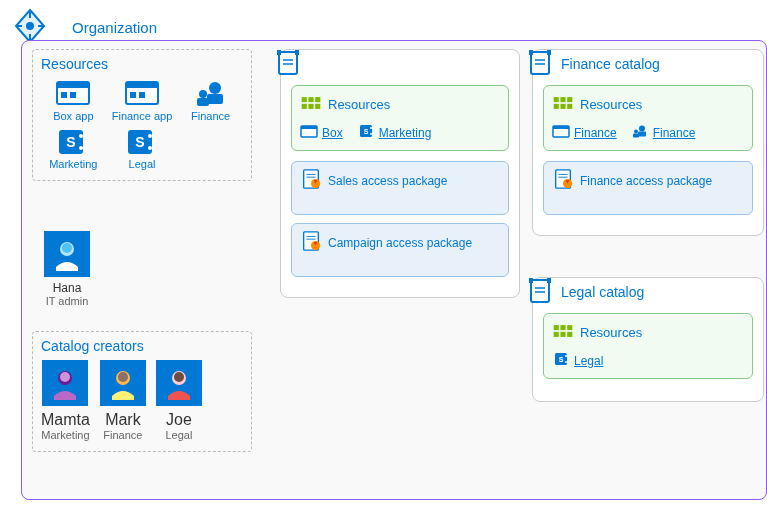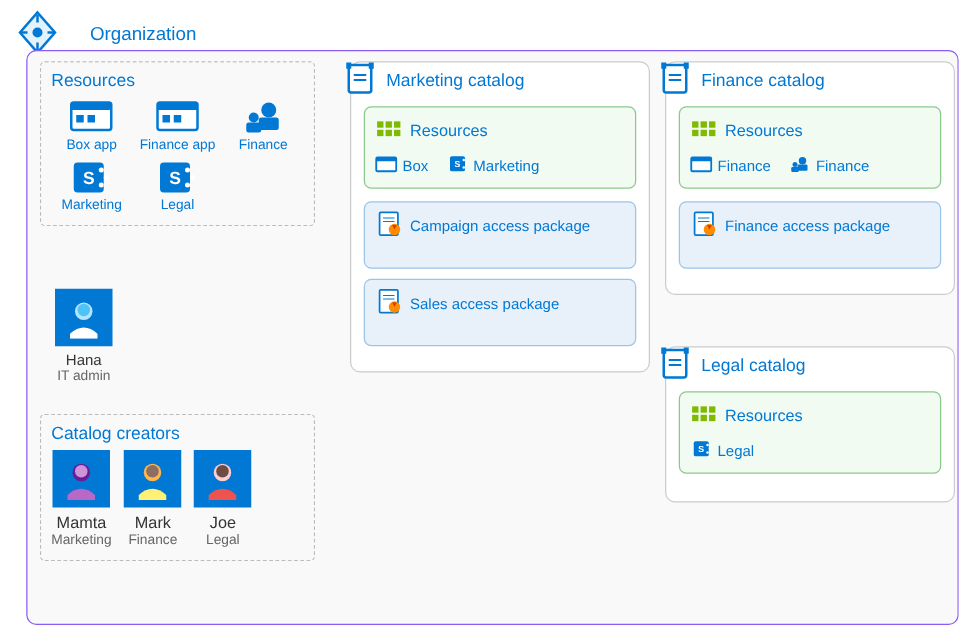--- a/index.html
+++ b/index.html
@@ -23,33 +23,33 @@
 .avatar { width: 46px; height: 46px; background: #0078d4; display: flex; align-items: center; justify-content: center; margin: 0 auto 4px; }
 .avatar svg { width: 34px; height: 34px; }
 .avatar-label { font-size: 12px; color: #333; }
 .avatar-sub { font-size: 11px; color: #666; }
 
 
 .creators { position: absolute; left: 10px; top: 290px; width: 220px; border: 1px dashed #bbb; border-radius: 4px; padding: 6px 8px 10px; }
 .creators-row { display: flex; gap: 10px; justify-content: flex-start; }
 .creator { text-align: center; }
 .creator .avatar { width: 46px; height: 46px; }
-.creator-label { font-size: 13px; color: #333; line-height: 1.2; text-align: center; }
+.creator-label { font-size: 16px; color: #333; line-height: 1.2; text-align: center; }
 .creator-sub { font-size: 11px; color: #666; }
 
 
 .catalog { position: absolute; border: 1px solid #ccc; border-radius: 8px; background: #fff; padding: 10px 10px 12px; }
 .catalog-hdr { display: flex; align-items: center; gap: 8px; margin: -12px 0 6px -18px; }
 .catalog-hdr svg { width: 28px; height: 28px; }
 .catalog-title { color: #0078d4; font-size: 14px; }
 .cat-res { border: 1px solid #8bc98b; border-radius: 6px; padding: 6px 8px 8px; margin-bottom: 10px; background: #f2fbf2; }
 .cat-res-hdr { display: flex; align-items: center; gap: 6px; color: #0078d4; margin-bottom: 6px; }
 .cat-res-hdr svg { width: 22px; height: 22px; }
 .cat-res-items { display: flex; gap: 14px; align-items: center; }
-.cat-res-item { display: flex; align-items: center; gap: 4px; color: #0078d4; font-size: 12px; }
+.cat-res-item { display: flex; align-items: center; gap: 4px; color: #0078d4; font-size: 12px; text-decoration: underline; }
 .cat-res-item svg { width: 18px; height: 16px; }
 .pkg { border: 1px solid #9cc3e8; border-radius: 6px; padding: 6px 8px; margin-bottom: 8px; background: #e8f1fa; min-height: 54px; }
 .pkg-hdr { display: flex; align-items: center; gap: 6px; color: #0078d4; font-size: 12px; }
 .pkg-hdr svg { width: 22px; height: 22px; }
 
 #cat-mkt { left: 258px; top: 8px; width: 240px; }
 #cat-fin { left: 510px; top: 8px; width: 232px; }
 #cat-leg { left: 510px; top: 236px; width: 232px; }
 </style>
 </head>
@@ -219,21 +219,20 @@
         <div class="creator-sub">Legal</div>
       </div>
     </div>
   </div>
 
   <div id="cat-mkt" class="catalog">
     <div class="catalog-hdr">
       <span><svg viewBox="0 0 28 28">
             <use href="#i-catalog"></use>
           </svg></span>
-      <span class="catalog-title">Marketing catalog</span>
     </div>
     <div class="cat-res">
       <div class="cat-res-hdr">
         <span><svg viewBox="0 0 26 18">
               <use href="#i-grid"></use>
             </svg></span>
         <span>Resources</span>
       </div>
       <div class="cat-res-items">
         <div class="cat-res-item">
@@ -248,29 +247,29 @@
               </svg></span>
           <span>Marketing</span>
         </div>
       </div>
     </div>
     <div class="pkg">
       <div class="pkg-hdr">
         <span><svg viewBox="0 0 24 24">
               <use href="#i-pkg"></use>
             </svg></span>
-        <span>Campaign access package</span>
+        <span>Sales access package</span>
       </div>
     </div>
     <div class="pkg">
       <div class="pkg-hdr">
         <span><svg viewBox="0 0 24 24">
               <use href="#i-pkg"></use>
             </svg></span>
-        <span>Sales access package</span>
+        <span>Campaign access package</span>
       </div>
     </div>
   </div>
 
   <div id="cat-fin" class="catalog">
     <div class="catalog-hdr">
       <span><svg viewBox="0 0 28 28">
             <use href="#i-catalog"></use>
           </svg></span>
       <span class="catalog-title">Finance catalog</span>

